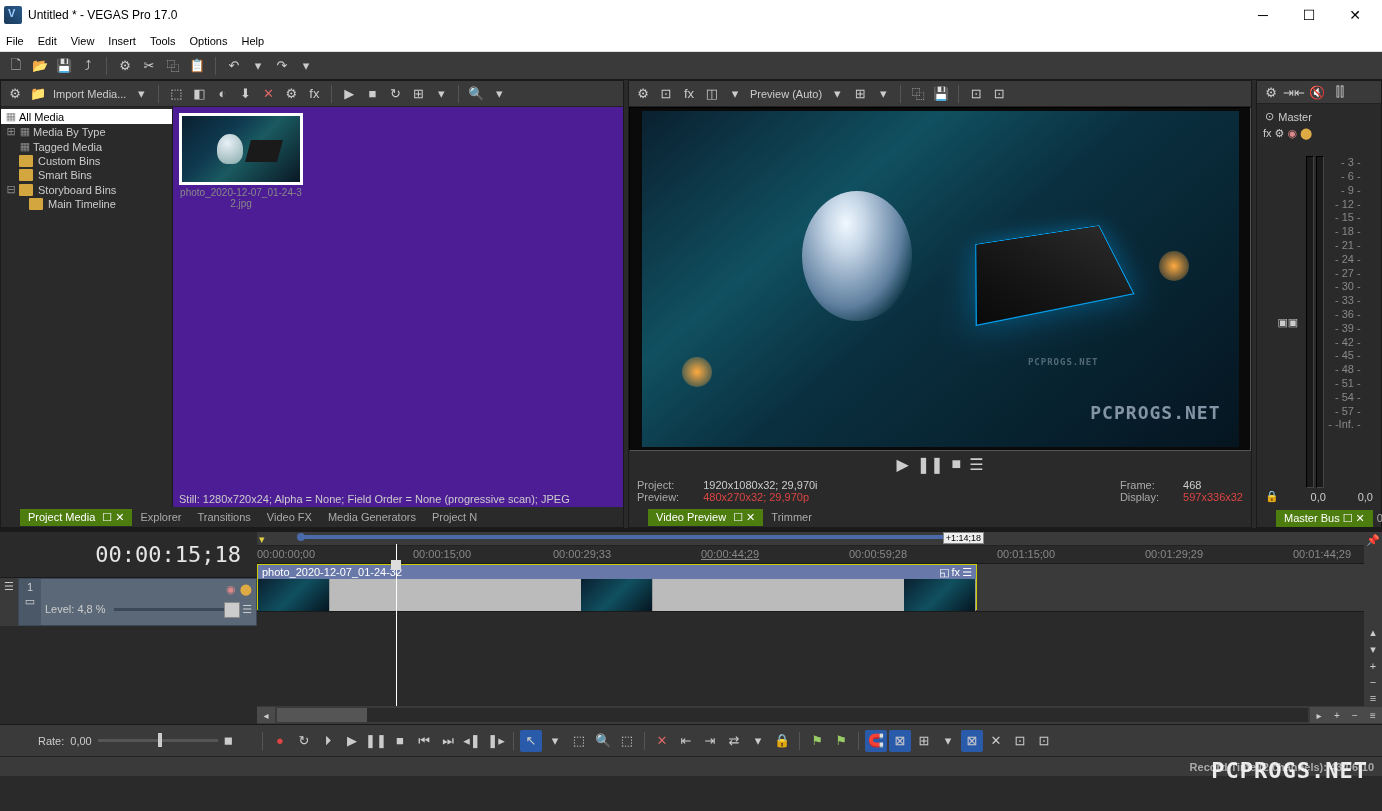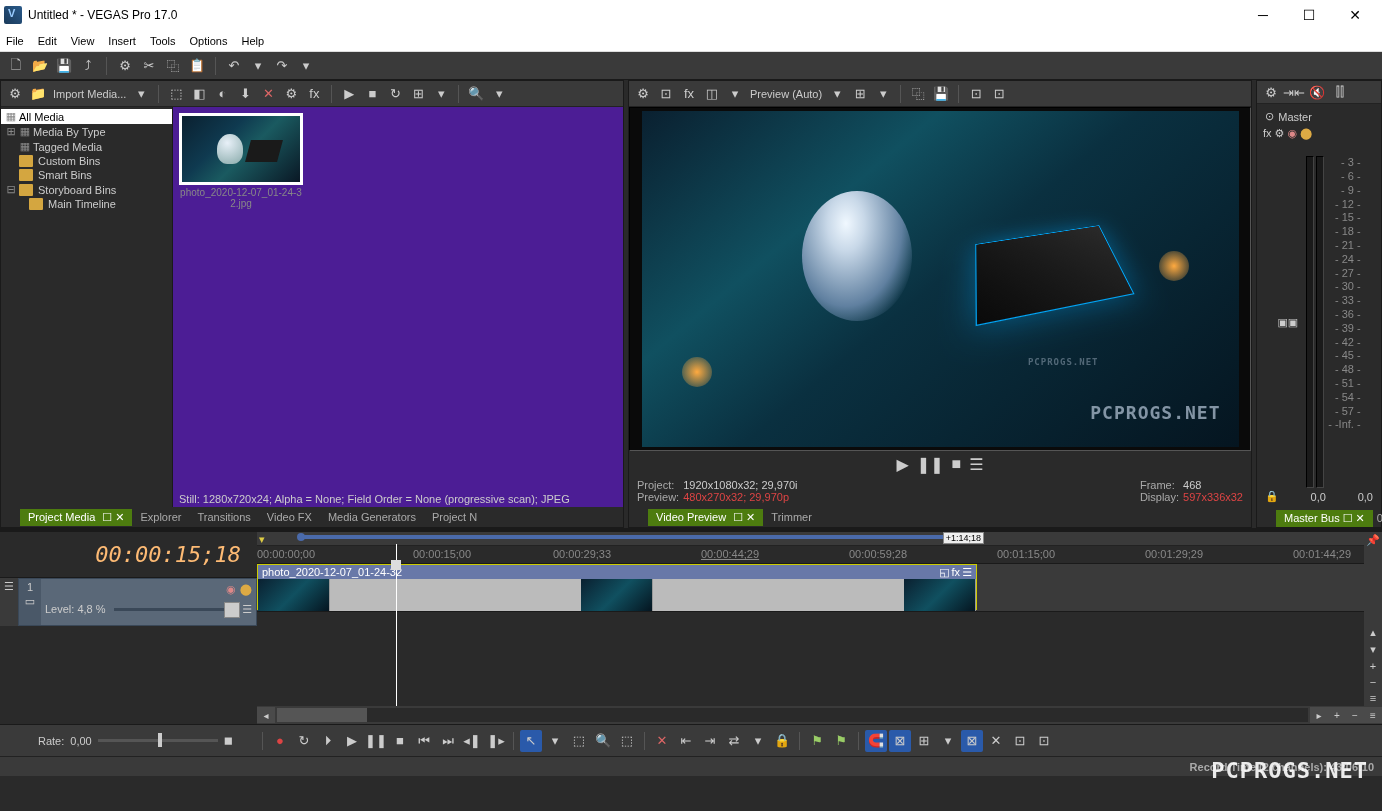--- a/index.html
+++ b/index.html
@@ -42,38 +42,38 @@
 .preview-body { flex: 1; background: #0a0a0a; position: relative; display: flex; align-items: center; justify-content: center; border: 1px inset #555; }
 .preview-img { width: 597px; height: 336px; background: linear-gradient(140deg,#0a2030 0%,#105060 30%,#0a3040 50%,#051520 100%); position: relative; overflow: hidden; }
 .preview-img::before { content: ""; position: absolute; left: 160px; top: 80px; width: 110px; height: 130px; background: radial-gradient(ellipse at 40% 25%, #f0f8ff 0%, #c8d8e8 20%, #6080a0 60%, transparent 80%); border-radius: 50%; }
 .preview-img::after { content: ""; position: absolute; right: 120px; top: 110px; width: 140px; height: 90px; background: linear-gradient(45deg,#0a0a0a,#2a2a2a); transform: perspective(200px) rotateX(35deg) rotateZ(-12deg); border: 1px solid #0af; box-shadow: 0 0 30px rgba(0,170,255,0.4); }
 .glow1 { position: absolute; left: 40px; bottom: 60px; width: 30px; height: 30px; background: radial-gradient(circle,#ffaa40,transparent); border-radius: 50%; }
 .glow2 { position: absolute; right: 50px; top: 140px; width: 30px; height: 30px; background: radial-gradient(circle,#ffaa40,transparent); border-radius: 50%; }
 .watermark { position: absolute; right: 18px; bottom: 24px; color: #9ab; font-size: 18px; font-family: monospace; font-weight: bold; letter-spacing: 1px; opacity: 0.85; }
 .wm-small { font-size: 9px; right: 140px; bottom: 80px; opacity: 0.5; }
 .trans-ctrl { height: 26px; background: #2a2a2a; display: flex; align-items: center; justify-content: center; gap: 8px; }
 .trans-btn { color: #ccc; font-size: 16px; }
-.preview-info { height: 30px; background: #2a2a2a; display: flex; padding: 2px 8px; font-size: 11px; gap: 4px; }
+.preview-info { height: 30px; background: #2a2a2a; display: flex; padding: 2px 8px; font-size: 11px; gap: 24px; }
 .info-col { display: flex; flex-direction: column; }
 .info-lbl { color: #aaa; }
 .info-val { color: #ccc; }
 .info-val.red { color: #d44; }
 .master-body { flex: 1; background: #2a2a2a; display: flex; flex-direction: column; align-items: center; padding: 4px; }
 .master-lbl { font-size: 11px; align-self: flex-start; margin: 2px 4px; display: flex; align-items: center; gap: 4px; }
 .master-fx { display: flex; gap: 3px; margin: 2px; align-self: flex-start; }
 .meter { display: flex; gap: 4px; align-items: flex-start; margin-top: 14px; }
 .meter-scale { display: flex; flex-direction: column; gap: 0; font-size: 9px; color: #888; text-align: right; }
 .meter-scale div { height: 13.8px; line-height: 13.8px; }
 .meter-bars { display: flex; gap: 2px; }
 .meter-bar { width: 8px; height: 332px; background: #1a1a1a; border: 1px inset #444; }
 .master-bottom { margin-top: auto; width: 100%; display: flex; align-items: center; justify-content: space-between; padding: 2px 4px; font-size: 10px; }
 .timeline-section { height: 224px; background: #2a2a2a; display: flex; flex-direction: column; }
 .tl-top { display: flex; height: 174px; }
 .tl-left { width: 257px; background: #2a2a2a; display: flex; flex-direction: column; }
-.tl-time-disp { height: 46px; display: flex; align-items: center; justify-content: flex-end; padding-right: 16px; font-size: 22px; color: #fdba74; font-family: Consolas, monospace; border-bottom: 1px solid #1a1a1a; font-style: italic; }
+.tl-time-disp { height: 46px; display: flex; align-items: center; justify-content: flex-end; padding-right: 16px; font-size: 22px; color: #e5e5e5; font-family: Consolas, monospace; border-bottom: 1px solid #1a1a1a; }
 .track-head { height: 48px; background: #5a6878; border: 1px solid #3a4858; display: flex; }
 .track-head-col1 { width: 22px; background: #4a5868; display: flex; flex-direction: column; align-items: center; padding: 2px; gap: 2px; }
 .track-head-body { flex: 1; display: flex; flex-direction: column; padding: 2px 4px; }
 .track-head-row1 { display: flex; align-items: center; justify-content: flex-end; gap: 4px; height: 16px; }
 .track-head-row2 { display: flex; align-items: center; gap: 4px; height: 24px; }
 .level-slider { flex: 1; height: 3px; background: #3a4858; position: relative; margin: 0 4px; }
 .level-slider::after { content: ""; position: absolute; right: -6px; top: -6px; width: 14px; height: 14px; background: #ccc; border: 1px solid #888; }
 .tl-right { flex: 1; background: #2a2a2a; position: relative; overflow: hidden; }
 .tl-region-bar { height: 14px; background: #3a3a3a; position: relative; border-bottom: 1px solid #222; }
 .region-marker { position: absolute; left: 44px; right: 390px; top: 3px; height: 4px; background: #4a6aaa; }

